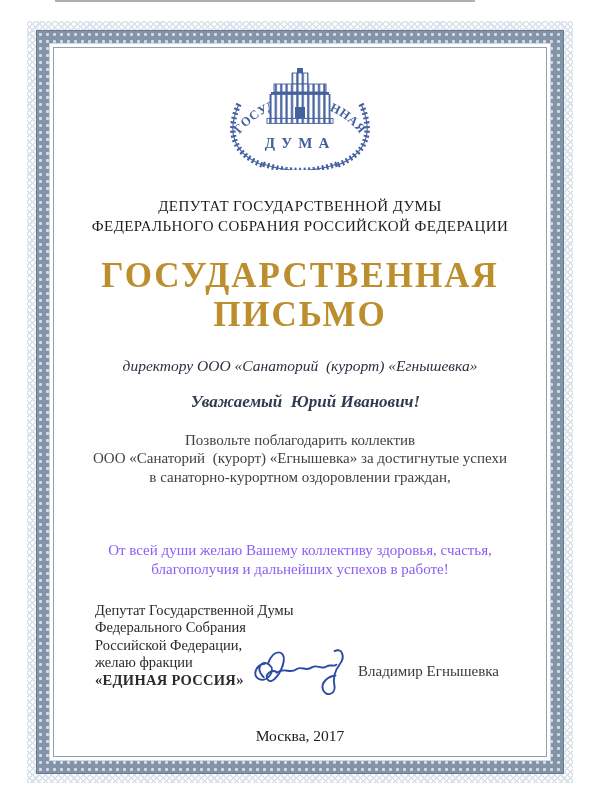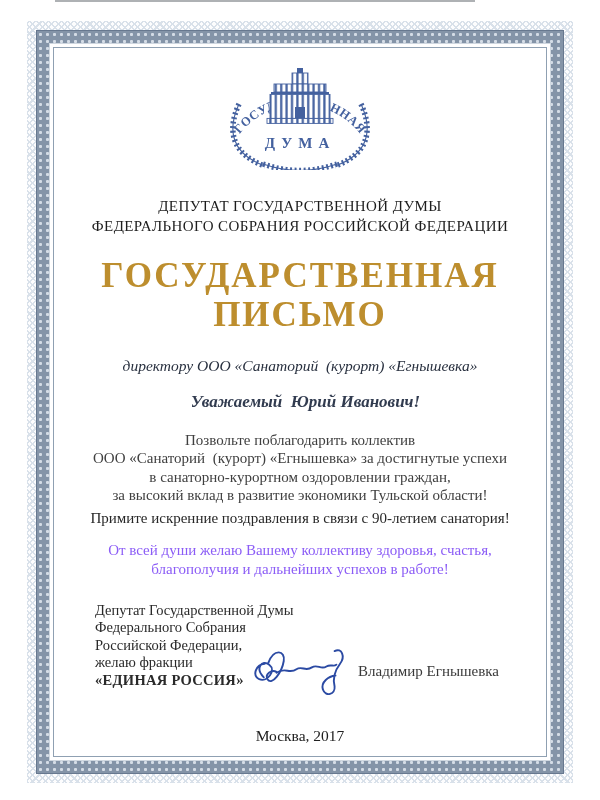--- a/index.html
+++ b/index.html
@@ -103,24 +103,22 @@
   </div>
 
   <div class="abs-c recipient-role">директору ООО «Санаторий&nbsp; (курорт) «Егнышевка»</div>
 
   <div class="abs-c salutation">Уважаемый&nbsp; Юрий Иванович!</div>
 
   <div class="abs-c para1">
     <div>Позвольте поблагодарить коллектив</div>
     <div>ООО «Санаторий&nbsp; (курорт) «Егнышевка» за достигнутые успехи</div>
     <div>в санаторно-курортном оздоровлении граждан,</div>
-    <div>за высокий вклад в развитие экономики Тульской области!</div>
   </div>
 
-  <div class="abs-c para2">Примите искренние поздравления в связи с 90-летием санатория!</div>
 
   <div class="abs-c para3">
     <div>От всей души желаю Вашему коллективу здоровья, счастья,</div>
     <div>благополучия и дальнейших успехов в работе!</div>
   </div>
 
   <div class="signer-block">
     <div>Депутат Государственной Думы</div>
     <div>Федерального Собрания</div>
     <div>Российской Федерации,</div>

